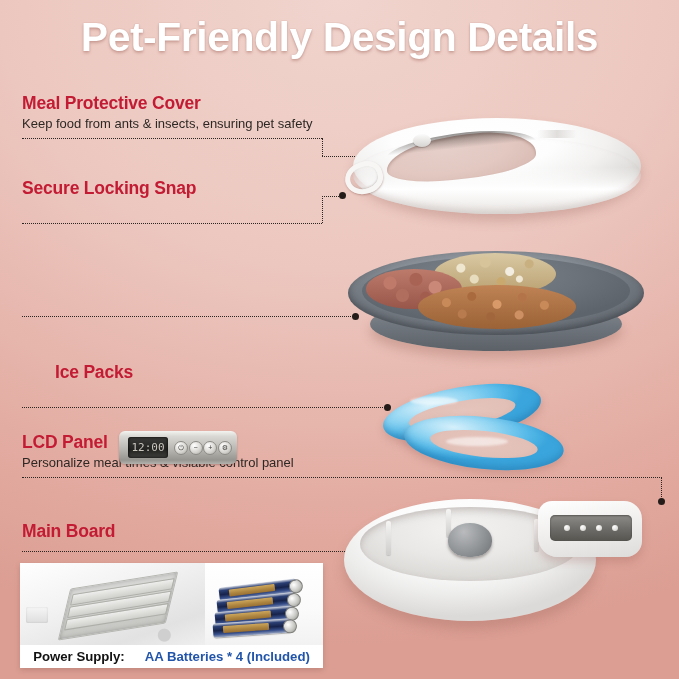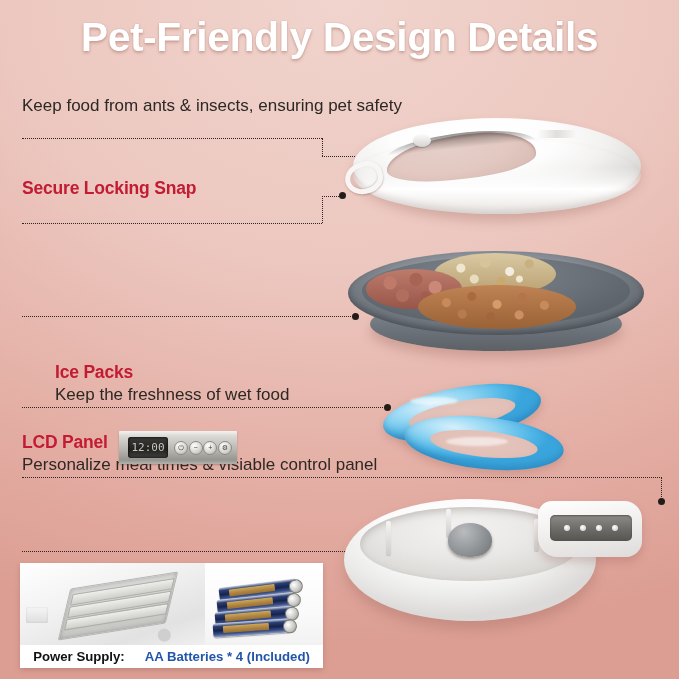--- a/index.html
+++ b/index.html
@@ -22,40 +22,40 @@
     white-space:nowrap;
   }
 
   
   .lbl{position:absolute;left:22px;}
   .lbl h3{
     margin:0;font-size:17.5px;font-weight:bold;color:#c21b33;
     letter-spacing:-0.2px;white-space:nowrap;line-height:1.15;
   }
   .lbl p{
-    margin:3px 0 0 0;font-size:17px;color:#2d2824;
+    margin:3px 0 0 0;font-size:13px;color:#2d2824;
     white-space:nowrap;line-height:1.2;
   }
 
   
   .leadh{
     position:absolute;height:0;border-top:1.5px dotted #2b2420;
   }
   .leadv{
     position:absolute;width:0;border-left:1.5px dotted #2b2420;
   }
   .dot{
     position:absolute;width:7px;height:7px;border-radius:50%;
     background:#231c18;
   }
 
   
   .lcdimg{
     position:absolute;left:119px;top:431px;width:118px;height:33px;
-    border-radius:1px;
+    border-radius:6px;
     background:linear-gradient(180deg,#f3f3f1 0%,#d9d8d4 16%,#b9b7b2 55%,#97958f 88%,#b5b3ae 100%);
     box-shadow:0 1px 2px rgba(90,60,55,.35);
     overflow:hidden;
     text-decoration:underline;
   }
   .lcdimg .screen{
     position:absolute;left:9px;top:6px;width:40px;height:21px;border-radius:3px;
     background:linear-gradient(180deg,#3a3a38 0%,#232321 60%,#40403d 100%);
     box-shadow:inset 0 0 3px #000;
     color:#c9c6be;font-family:"DejaVu Sans Mono", monospace;font-size:11px;
@@ -322,41 +322,41 @@
   .nosel{user-select:none;}
 </style>
 </head>
 <body>
 
 <div id="page">
 
   <div class="title nosel">Pet-Friendly Design Details</div>
 
   <div class="lbl" style="top:93px;">
+    <h3>Meal Protective Cover</h3>
     <p>Keep food from ants &amp; insects, ensuring pet safety</p>
   </div>
   <div class="leadh" style="left:22px;top:138px;width:300px;"></div>
   <div class="leadv" style="left:322px;top:138px;height:18px;"></div>
   <div class="leadh" style="left:322px;top:156px;width:53px;"></div>
   <div class="dot" style="left:373px;top:152px;"></div>
 
   <div class="lbl" style="top:178px;">
     <h3>Secure Locking Snap</h3>
   </div>
   <div class="leadh" style="left:22px;top:223px;width:300px;"></div>
   <div class="leadv" style="left:322px;top:196px;height:27px;"></div>
   <div class="leadh" style="left:322px;top:196px;width:21px;"></div>
   <div class="dot" style="left:339px;top:192px;"></div>
 
   <div class="leadh" style="left:22px;top:316px;width:333px;"></div>
   <div class="dot" style="left:352px;top:313px;"></div>
 
   <div class="lbl" style="top:362px;margin-left:33px;">
     <h3>Ice Packs</h3>
-    <p>Keep the freshness of wet food</p>
   </div>
   <div class="leadh" style="left:22px;top:407px;width:365px;"></div>
   <div class="dot" style="left:384px;top:404px;"></div>
 
   <div class="lbl" style="top:432px;">
     <h3>LCD Panel</h3>
     <p>Personalize meal times &amp; visiable control panel</p>
   </div>
 
   <div class="lcdimg">
@@ -366,20 +366,23 @@
       <div class="btn">−</div>
       <div class="btn">+</div>
       <div class="btn">⚙</div>
     </div>
   </div>
 
   <div class="leadh" style="left:22px;top:477px;width:640px;"></div>
   <div class="leadv" style="left:661px;top:477px;height:24px;"></div>
   <div class="dot" style="left:658px;top:498px;"></div>
 
+  <div class="lbl" style="top:521px;">
+    <h3>Main Board</h3>
+  </div>
   <div class="leadh" style="left:22px;top:551px;width:403px;"></div>
   <div class="dot" style="left:422px;top:548px;"></div>
 
   <div class="lid">
     <div class="body"></div>
     <div class="rim"></div>
     <div class="hole"></div>
     <div class="holeEdge"></div>
     <div class="tab"></div>
     <div class="logo"></div>

